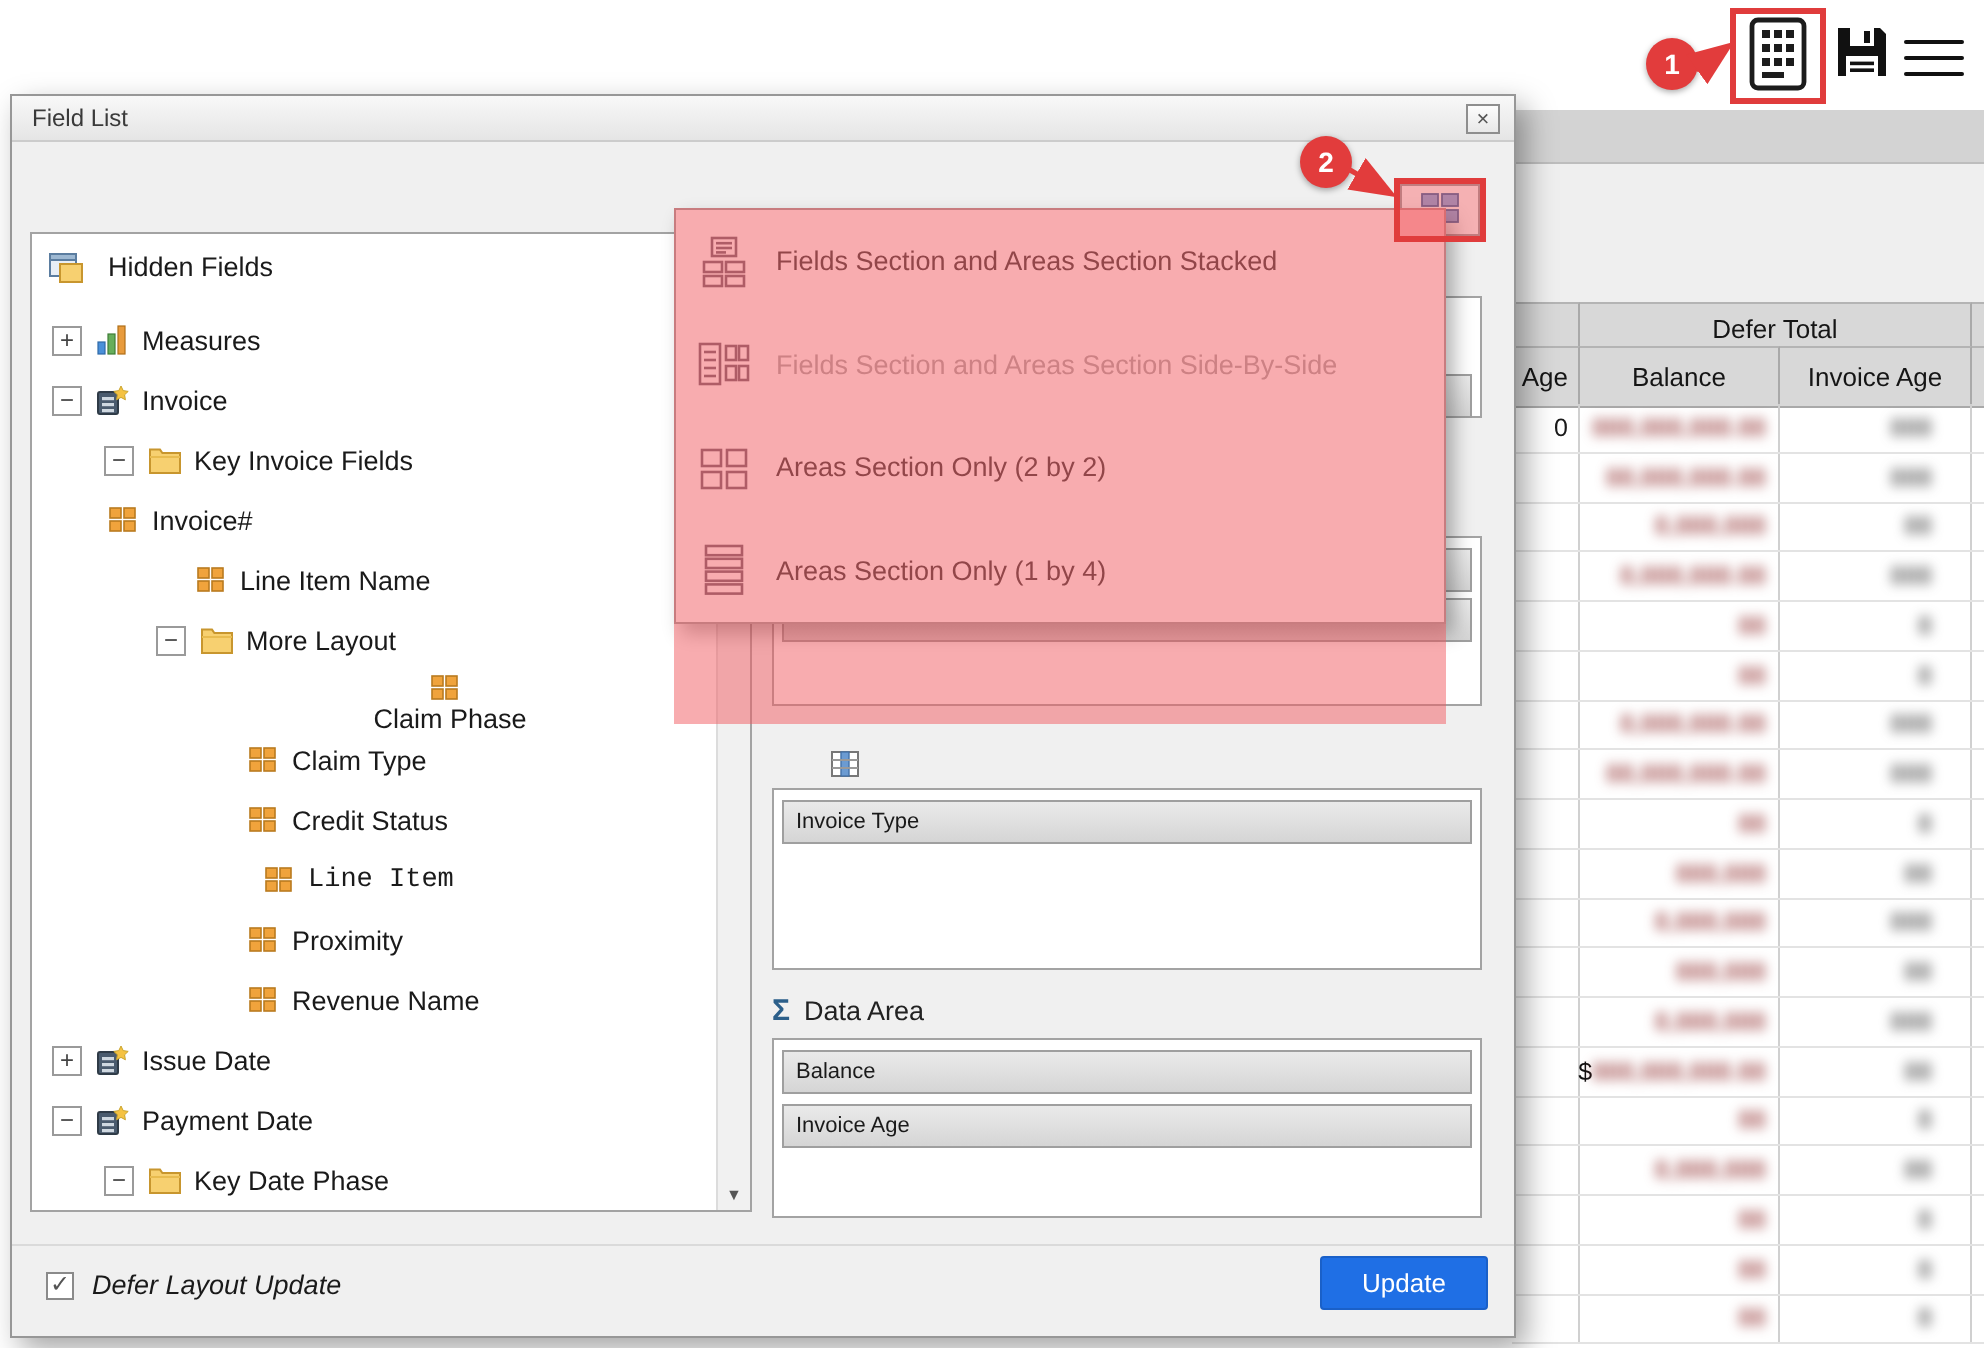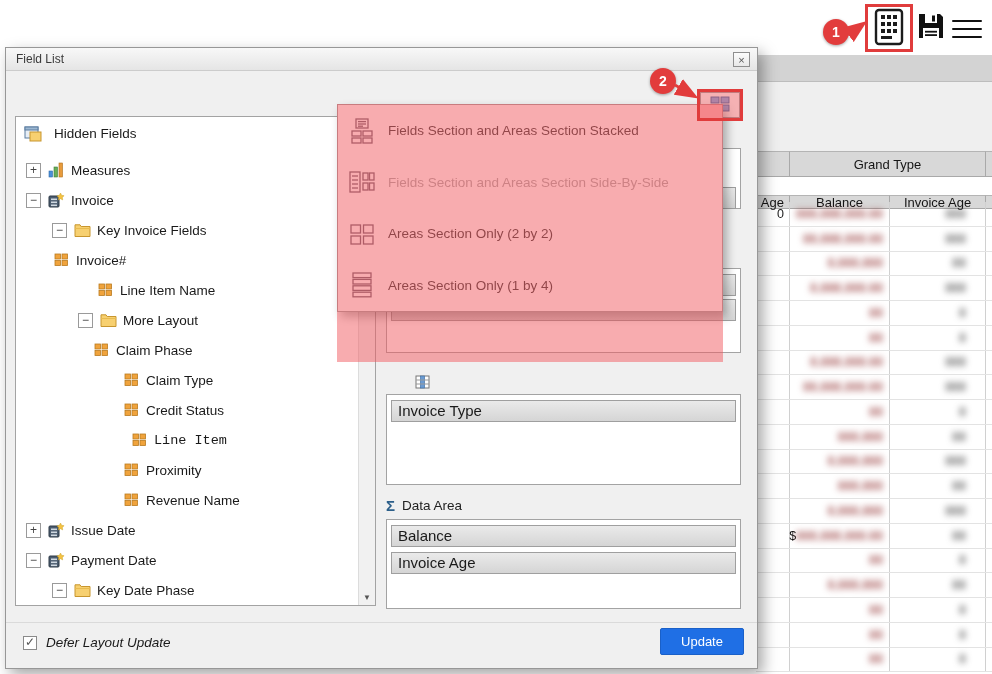--- a/index.html
+++ b/index.html
@@ -17,21 +17,21 @@
          font-size:14px;font-weight:bold;display:flex;align-items:center;justify-content:center;
          box-shadow:0 1px 3px rgba(0,0,0,.35);z-index:70;}
   .arrow-svg{position:absolute;z-index:70;overflow:visible;}
 
   
   #pivot{position:absolute;left:756px;top:55px;width:236px;height:619px;background:#fff;z-index:1;font-size:13px;}
   #strip-a{position:absolute;left:0;top:0;width:236px;height:27px;background:#d3d3d3;border-bottom:1px solid #bdbdbd;}
   #strip-b{position:absolute;left:0;top:27px;width:236px;height:69px;background:#efefef;}
   .phrow{position:absolute;left:0;width:236px;display:flex;}
   #phead1{top:96px;height:26px;}
-  #phead2{top:140px;height:14px;align-items:flex-end;}
+  #phead2{top:118px;height:31px;align-items:flex-end;}
   .hcell{background:#d8d8d8;border-right:1px solid #a9a9a9;border-bottom:1px solid #a9a9a9;border-top:1px solid #b4b4b4;
          display:flex;align-items:center;justify-content:center;height:100%;color:#151515;}
   .hcell.right{justify-content:flex-end;padding-right:5px;}
   #pivot-rows{position:absolute;left:0;top:147px;width:236px;height:472px;}
   .prow{position:absolute;left:0;width:236px;height:24.75px;border-bottom:1px solid #e3e3e3;}
   .pcell{position:absolute;top:0;height:100%;display:flex;align-items:center;justify-content:flex-end;font-size:12.5px;}
   .c-left{left:0;width:34px;border-right:1px solid #d0d0d0;padding-right:5px;}
   .c-bal{left:34px;width:100px;border-right:1px solid #d0d0d0;padding-right:6px;}
   .c-iage{left:134px;width:96px;border-right:1px solid #d0d0d0;padding-right:19px;}
   .blur{filter:blur(3px);}
@@ -60,21 +60,21 @@
   #tree-scroll{position:absolute;right:0;top:0;width:17px;height:100%;background:#f1f1f1;border-left:1px solid #dcdcdc;}
   .scroll-btn{position:absolute;left:0;width:16px;height:16px;background:#f1f1f1;color:#555;font-size:8px;
               display:flex;align-items:center;justify-content:center;cursor:pointer;}
   #scroll-up{top:0;}
   #scroll-down{bottom:0;}
   #scroll-thumb{position:absolute;left:1px;top:18px;width:14px;height:110px;background:#cdcdcd;border:1px solid #b3b3b3;}
 
   
   .area-box{position:absolute;background:#fff;border:1px solid #a3a3a3;}
   .fielditem{position:relative;margin:5px 4px 0 4px;height:22px;background:linear-gradient(#eaeaea,#d5d5d5);
-             border:1px solid #9f9f9f;font-size:15px;line-height:20px;padding-left:6px;color:#1a1a1a;cursor:default;}
+             border:1px solid #9f9f9f;font-size:11px;line-height:20px;padding-left:6px;color:#1a1a1a;cursor:default;}
   .area-label{position:absolute;display:flex;align-items:center;gap:7px;font-size:13.5px;color:#222;}
   .sigmaglyph{font-size:15px;font-weight:bold;color:#2c5f8a;line-height:15px;}
 
   
   #layout-btn{position:absolute;left:694px;top:44px;width:40px;height:26px;background:#f7f7f7;border:1px solid #9a9a9a;
               display:flex;align-items:center;justify-content:center;cursor:pointer;}
   #layout-highlight{position:absolute;left:691px;top:41px;width:46px;height:32px;border:3px solid #e03c3c;
                     background:rgba(242,90,96,.45);z-index:65;}
 
   
@@ -140,21 +140,21 @@
       </defs>
     <line x1="2" y1="19" x2="17" y2="8" stroke="#e23c3c" stroke-width="2.6" marker-end="url(#ah1)"></line>
   </svg>
 </header>
 
 <section id="pivot">
   <div id="strip-a"></div>
   <div id="strip-b"></div>
   <div class="phrow" id="phead1">
     <div class="hcell" style="width:34px;"></div>
-    <div class="hcell" style="width:196px;">Grand Type</div>
+    <div class="hcell" style="width:196px;">Defer Total</div>
     <div class="hcell" style="width:6px;border-right:none;"></div>
   </div>
   <div class="phrow" id="phead2">
     <div class="hcell right" style="width:34px;">Age</div>
     <div class="hcell" style="width:100px;">Balance</div>
     <div class="hcell" style="width:96px;">Invoice Age</div>
     <div class="hcell" style="width:6px;border-right:none;"></div>
   </div>
   <div id="pivot-rows">
       <div class="prow" style="top: 0px;">
@@ -413,21 +413,21 @@
         <div class="trow" style="padding-left: 62px;">
           <span class="expander">−</span>
           <span class="ticon">
             <svg width="17" height="14" viewBox="0 0 17 14">
               <path d="M1 4 v-2.2 h5 l1.2 1.7 H16 v10 H1z" fill="#f7d070" stroke="#c8962e"></path>
               <path d="M1 5.5 h15" stroke="#e8bb4f"></path>
             </svg>
           </span>
           <span class="tlabel">More Layout</span>
         </div>
-        <div class="trow" style="padding-left: 76px;">
+        <div class="trow" style="padding-left: 76px; flex-direction: column;">
           <span class="ticon">
             <svg width="15" height="14" viewBox="0 0 15 14">
               <g fill="#f0a33c" stroke="#b97a1e" stroke-width=".8">
                 <rect x="1" y="1" width="5.5" height="5"></rect>
                 <rect x="8" y="1" width="5.5" height="5"></rect>
                 <rect x="1" y="7.5" width="5.5" height="5"></rect>
                 <rect x="8" y="7.5" width="5.5" height="5"></rect>
               </g>
             </svg>
           </span>

